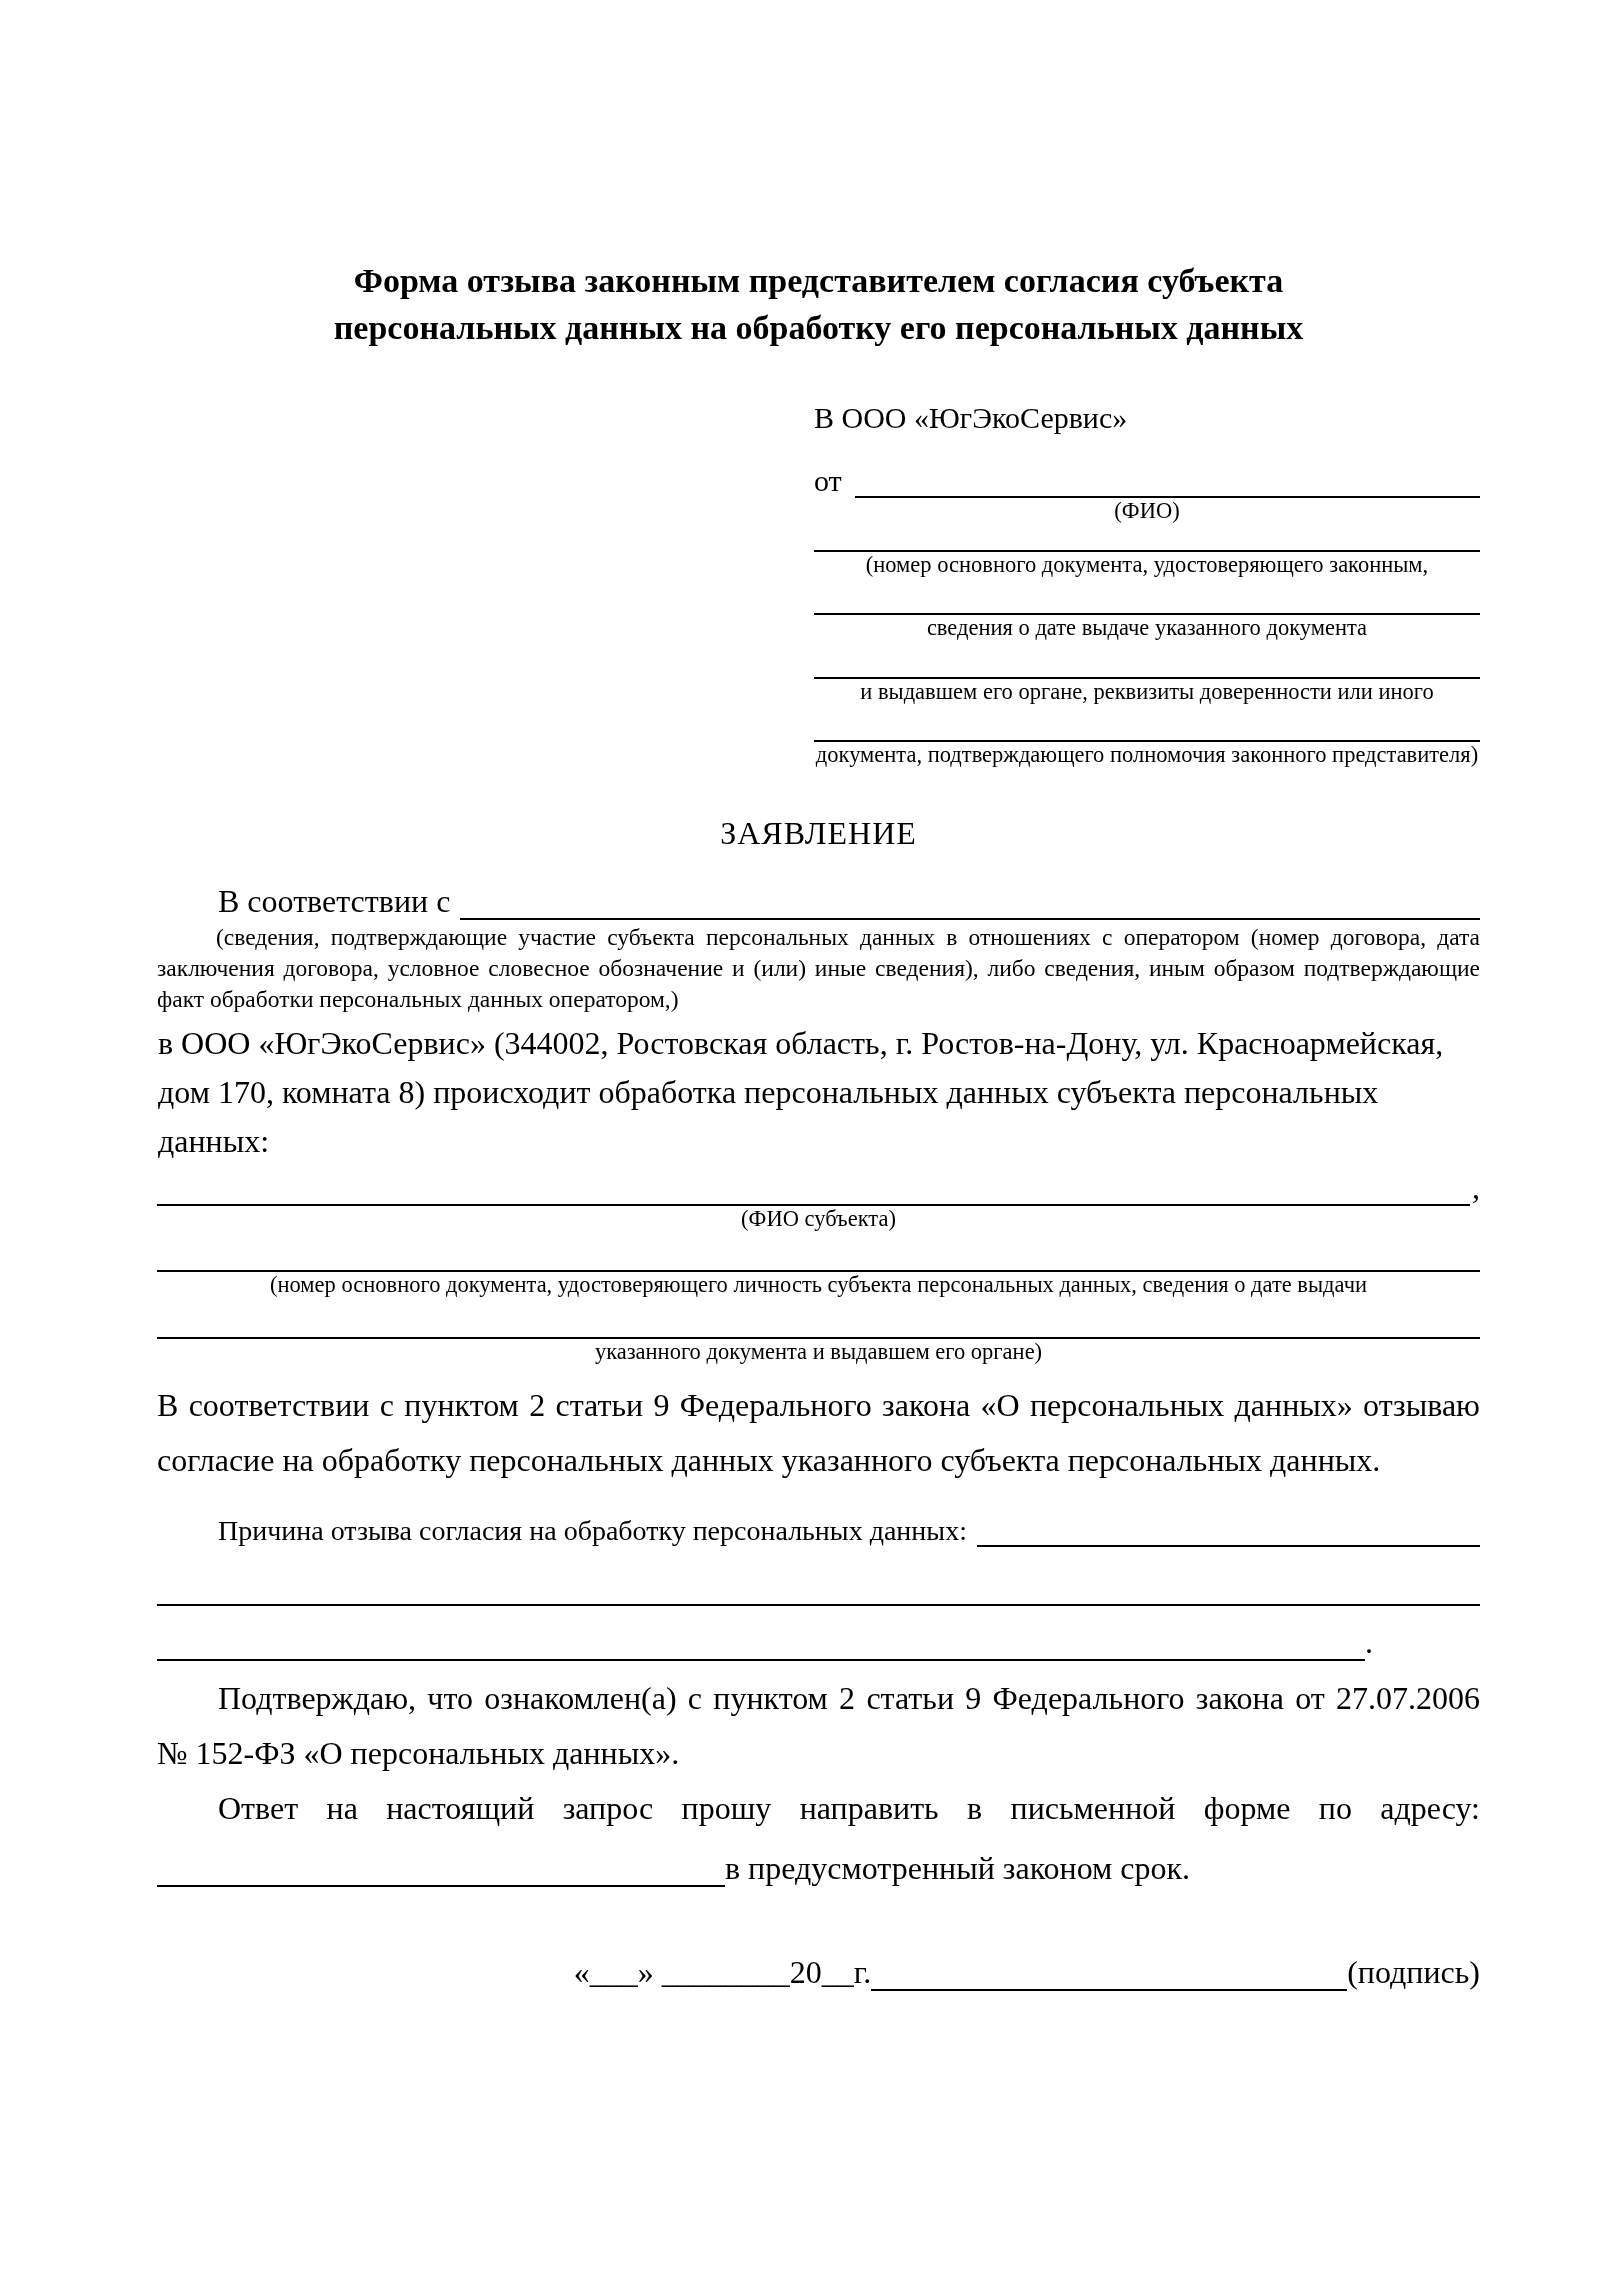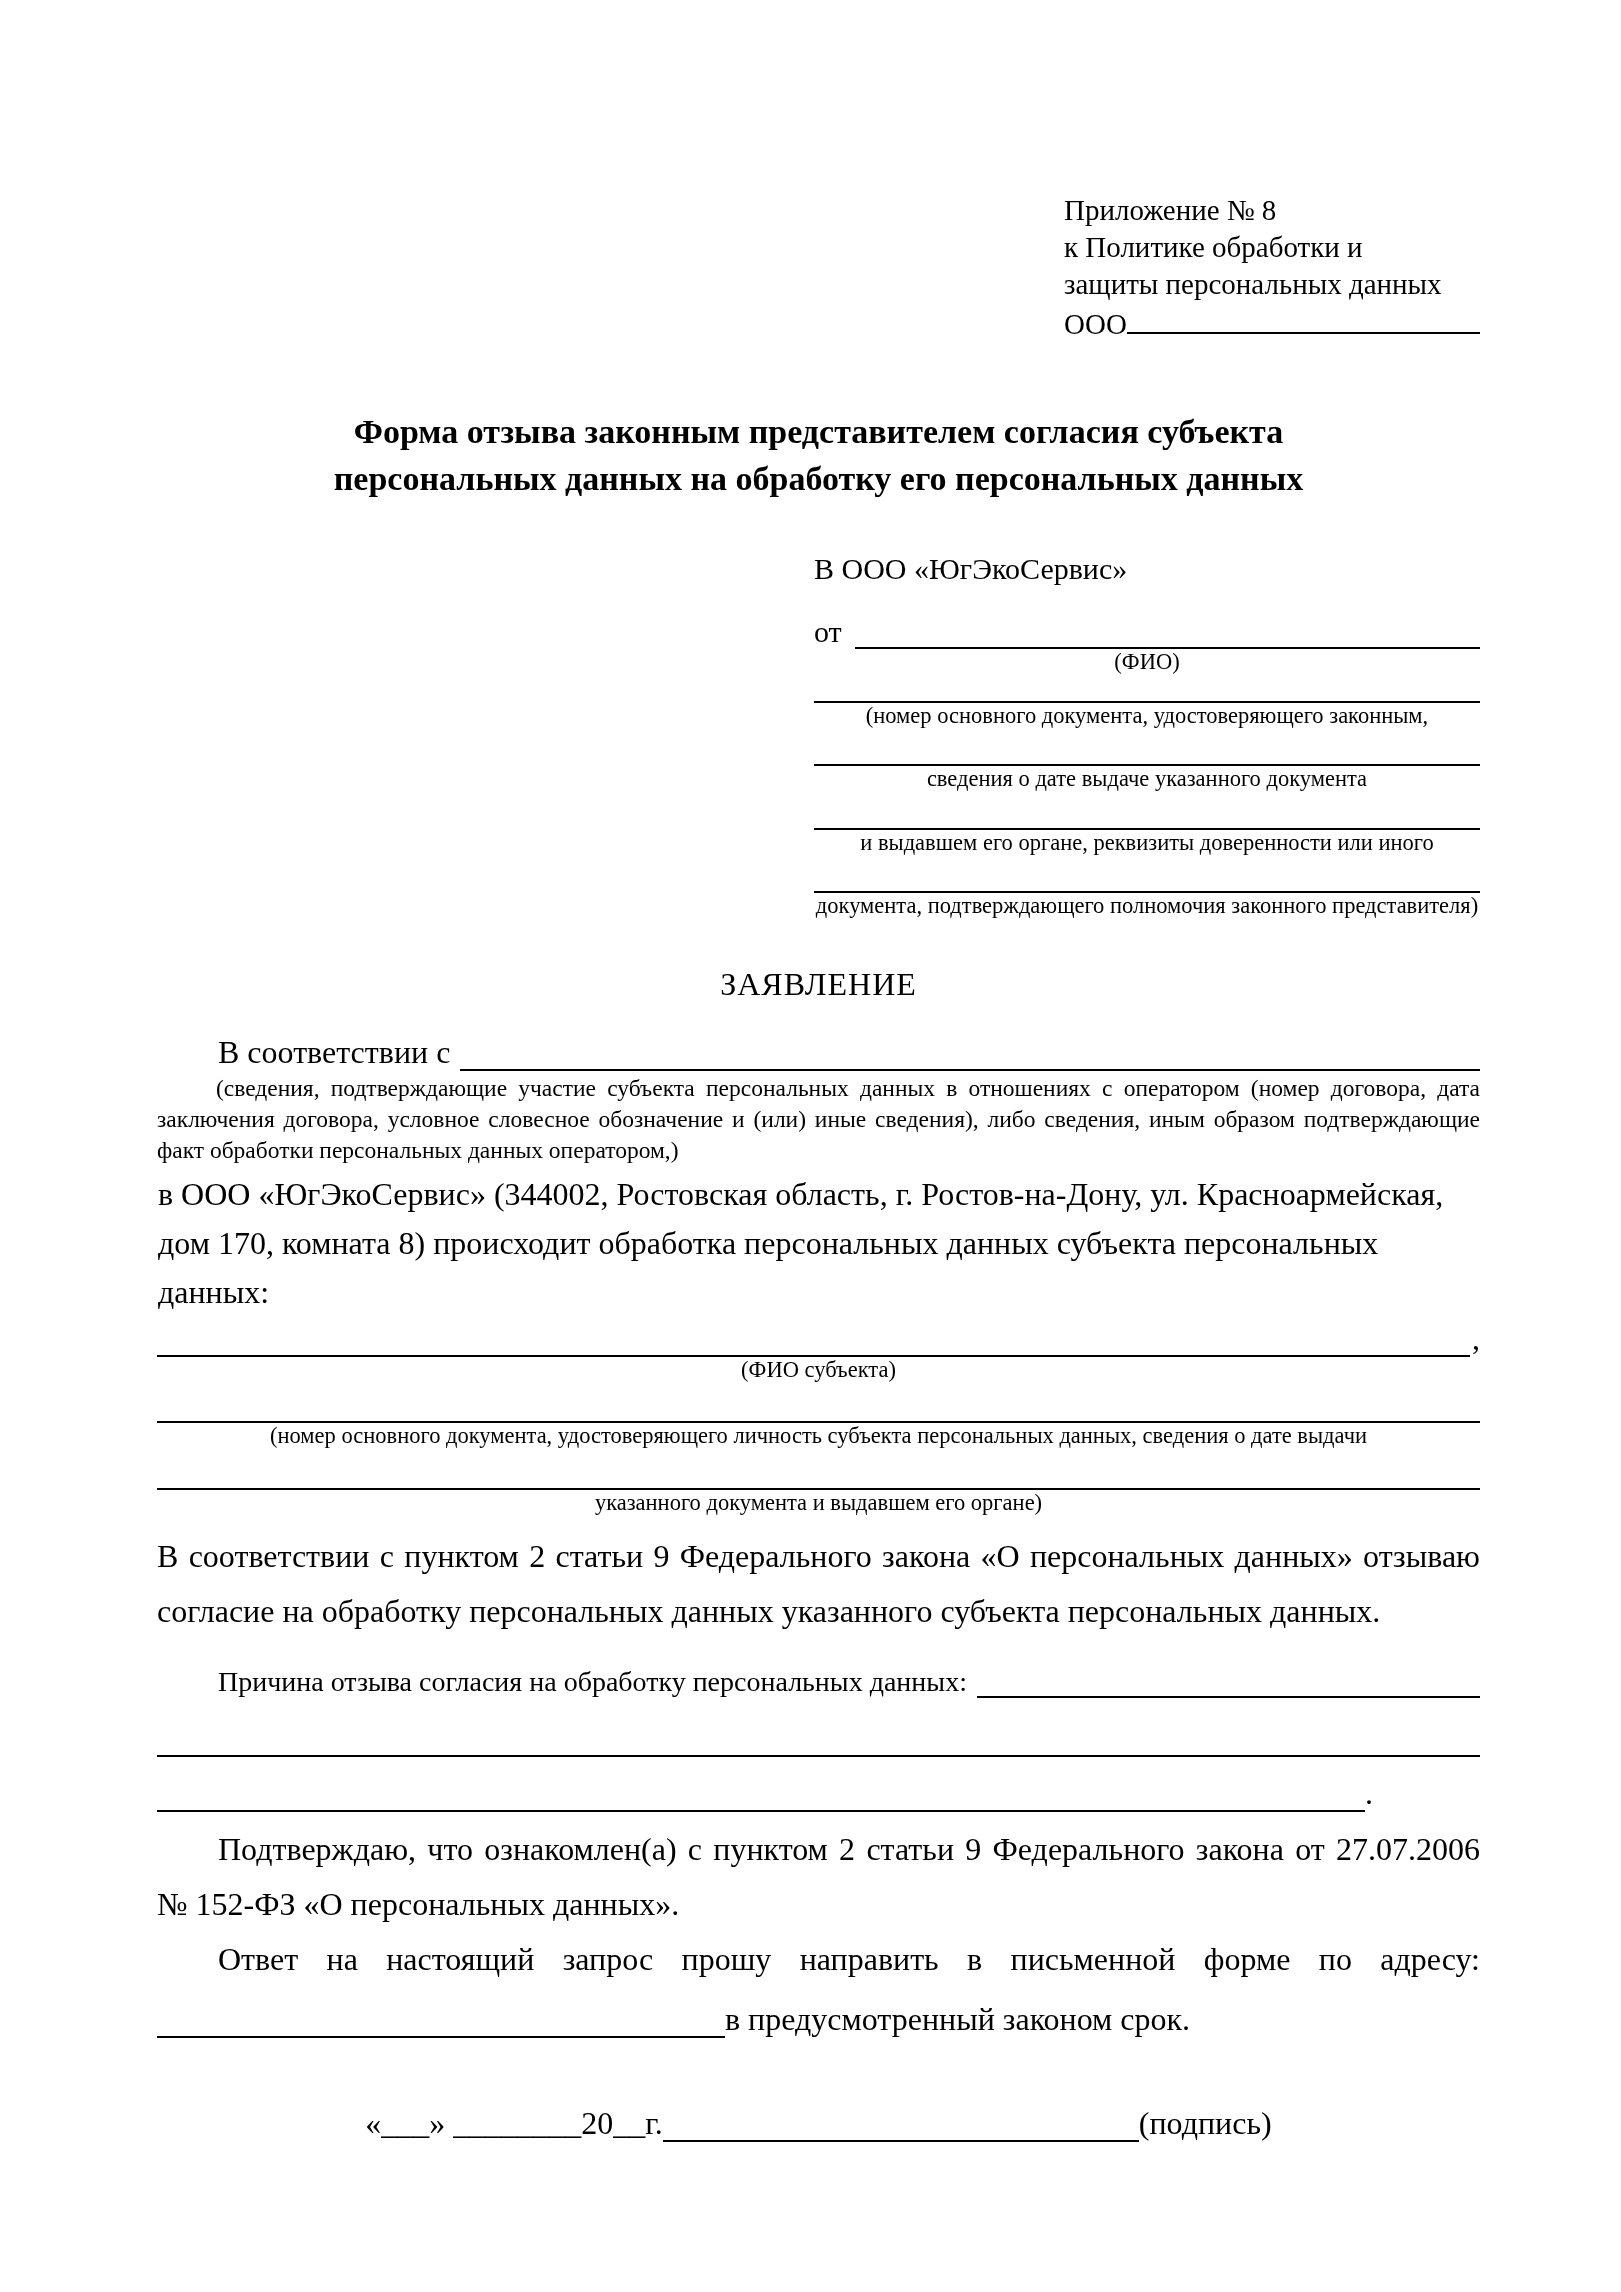--- a/index.html
+++ b/index.html
@@ -104,43 +104,34 @@
     font-size: 32px; line-height: 55px;
     text-align: justify;
     text-align-last: justify;
     text-indent: 61px;
   }
   .answer-cont { display: flex; align-items: flex-end; font-size: 32px; height: 51px; }
   .answer-cont .fill { width: 568px; border-bottom: 2.9px solid #000; height: 45px; }
 
   .footer-row {
     display: flex;
-    justify-content: center;
+    justify-content: flex-end;
     align-items: flex-end;
     margin-top: 63px;
     font-size: 32px;
   }
   .sig { display: flex; align-items: flex-end; }
   .sig .fill { width: 476px; border-bottom: 2.9px solid #000; height: 39px; }
 </style>
 </head>
 <body>
 
 <div class="page">
   <div class="content">
 
-    <div class="annex">
-      <div>Приложение № 8</div>
-      <div>к Политике обработки и</div>
-      <div>защиты персональных данных</div>
-      <div class="annex-ooo">
-        <span>ООО</span>
-        <span class="fill"></span>
-      </div>
-    </div>
 
     <div class="title">
       <div>Форма отзыва законным представителем согласия субъекта</div>
       <div>персональных данных на обработку его персональных данных</div>
     </div>
 
     <div class="addressee">
       <div class="addr-to">В ООО «ЮгЭкоСервис»</div>
       <div class="from-row">
         <span class="label">от</span>

